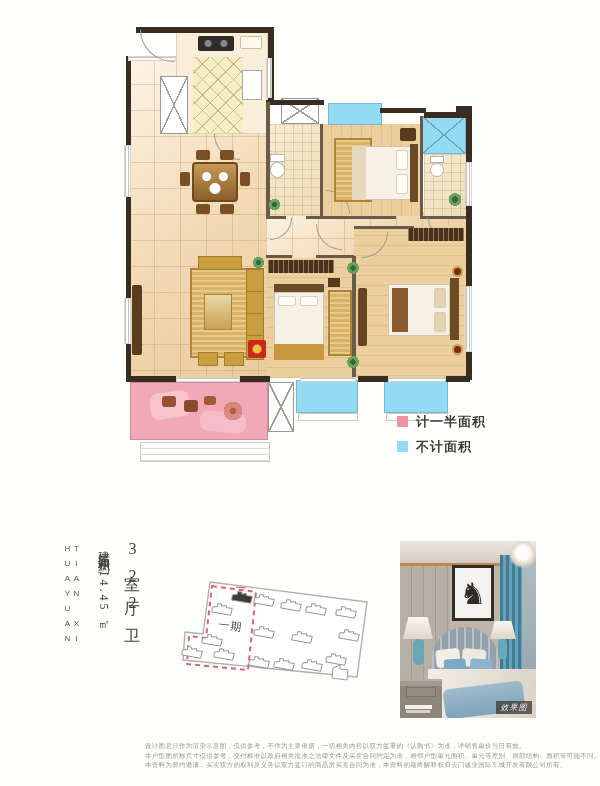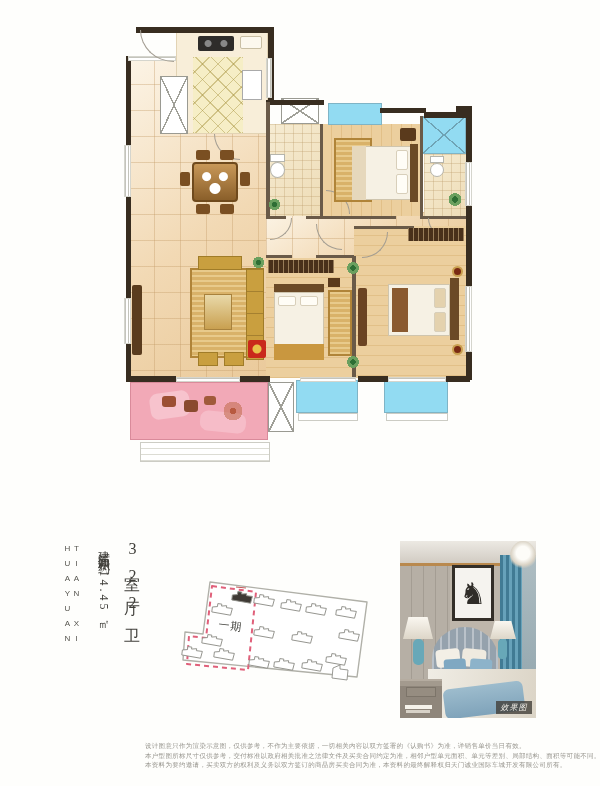--- a/index.html
+++ b/index.html
@@ -199,20 +199,26 @@
     <i class="abs bedw" style="left:388px;top:284px;width:62px;height:52px;"></i>
     <i class="abs" style="left:392px;top:288px;width:16px;height:44px;background:#8a5a30;"></i>
     <i class="abs pillow" style="left:434px;top:288px;width:12px;height:20px;background:#e4d2ae;"></i>
     <i class="abs pillow" style="left:434px;top:312px;width:12px;height:20px;background:#e4d2ae;"></i>
     <i class="abs" style="left:452px;top:266px;width:11px;height:11px;background:#7a2a12;border:2px solid #c9a050;border-radius:50%;"></i>
     <i class="abs" style="left:452px;top:344px;width:11px;height:11px;background:#7a2a12;border:2px solid #c9a050;border-radius:50%;"></i>
     <i class="abs plant" style="left:346px;top:262px;width:14px;height:12px;"></i>
     <i class="abs plant" style="left:346px;top:356px;width:14px;height:12px;"></i>
   </section>
 
+  <div class="abs" style="left:396px;top:412px;width:120px;height:46px;">
+    <i class="abs lg-sq" style="left:1px;top:4px;background:#f0919f;"></i>
+    <span class="abs lg-label" style="position:absolute;left:20px;top:1px;">计一半面积</span>
+    <i class="abs lg-sq" style="left:1px;top:29px;background:#92dbf2;"></i>
+    <span class="abs lg-label" style="position:absolute;left:20px;top:26px;">不计面积</span>
+  </div>
 
   <aside style="left:55px;top:538px;width:100px;height:180px;">
     <span class="vtxt v-title abs" style="position:absolute;left:66px;top:2px;height:120px;">3室2厅2卫</span>
     <span class="vtxt v-area abs" style="position:absolute;left:40px;top:3px;height:140px;">建筑面积约 114.45㎡</span>
     <span class="vtxt v-brand abs" style="position:absolute;left:8px;top:6px;height:172px;">TIAN XI HUAYUAN</span>
   </aside>
 
   <svg style="position:absolute;left:168px;top:568px;" width="235" height="135" viewBox="0 0 235 135">
     <defs>
       <path id="bldg" d="M0,5 L5,4 L5,1 L9,1 L9,3 L14,2 L14,4 L20,4 L19,11 L0,10 Z"></path>

